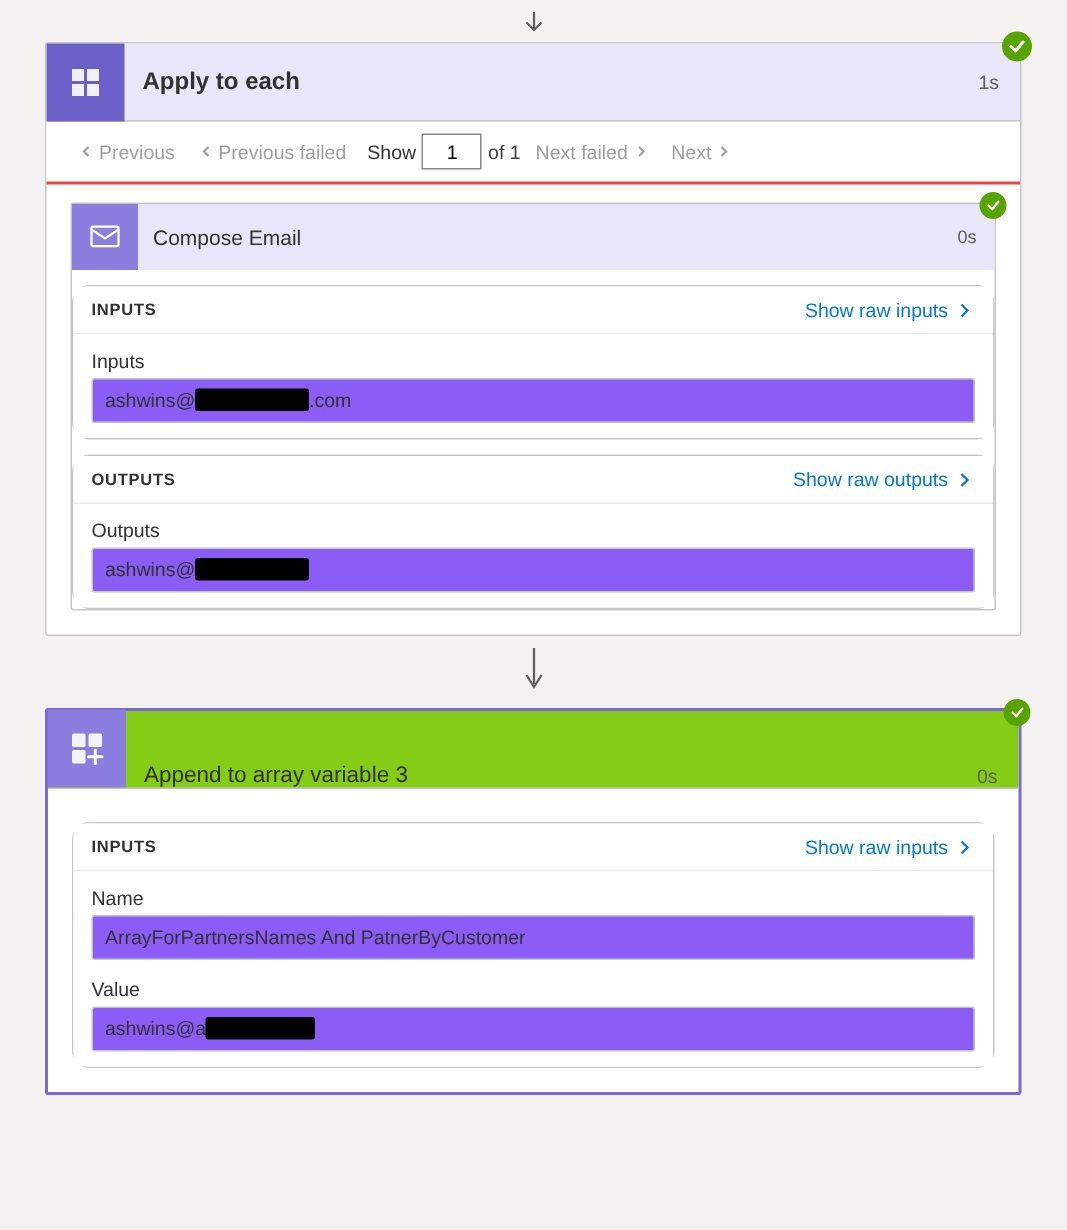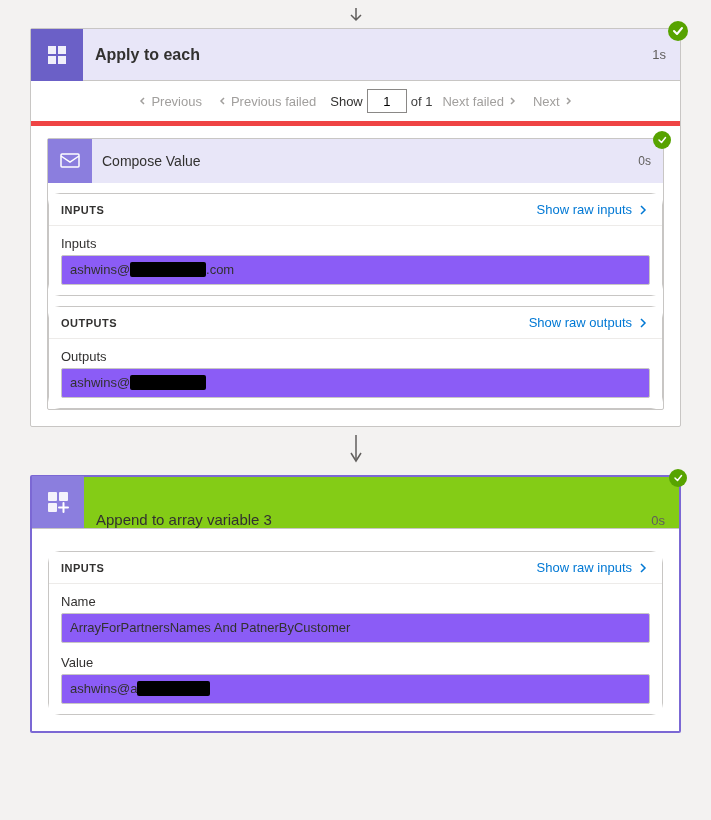--- a/index.html
+++ b/index.html
@@ -93,22 +93,21 @@
       height: 12px;
     }
 
     
     .pagination-bar {
       display: flex;
       align-items: center;
       padding: 8px 16px;
       gap: 4px;
       background: #fff;
-      border-bottom: 5px solid #ef4444;
-      justify-content: center;
+      border-bottom: 2px solid #ef4444;
     }
 
     .nav-btn {
       display: flex;
       align-items: center;
       gap: 3px;
       font-size: 13px;
       color: #0078d4;
       background: none;
       border: none;
@@ -390,21 +389,21 @@
     <div class="apply-each-body">
 
       <div class="action-block">
         <div class="action-header compose-header">
           <div class="action-icon compose-icon-bg">
             <svg width="22" height="22" viewBox="0 0 22 22" fill="none">
               <rect x="2" y="4" width="18" height="13" rx="1" stroke="white" stroke-width="1.5" fill="none"></rect>
               <path d="M2 6L11 12L20 6" stroke="white" stroke-width="1.5"></path>
             </svg>
           </div>
-          <div class="action-title">Compose Value</div>
+          <div class="action-title">Compose Email</div>
           <div class="action-duration">0s</div>
           <div class="action-success">
             <svg viewBox="0 0 10 10" fill="none">
               <path d="M2 5L4.5 7.5L8.5 2.5" stroke="white" stroke-width="1.5" stroke-linecap="round" stroke-linejoin="round"></path>
             </svg>
           </div>
         </div>
 
         <div class="section-block">
           <div class="section-header">

